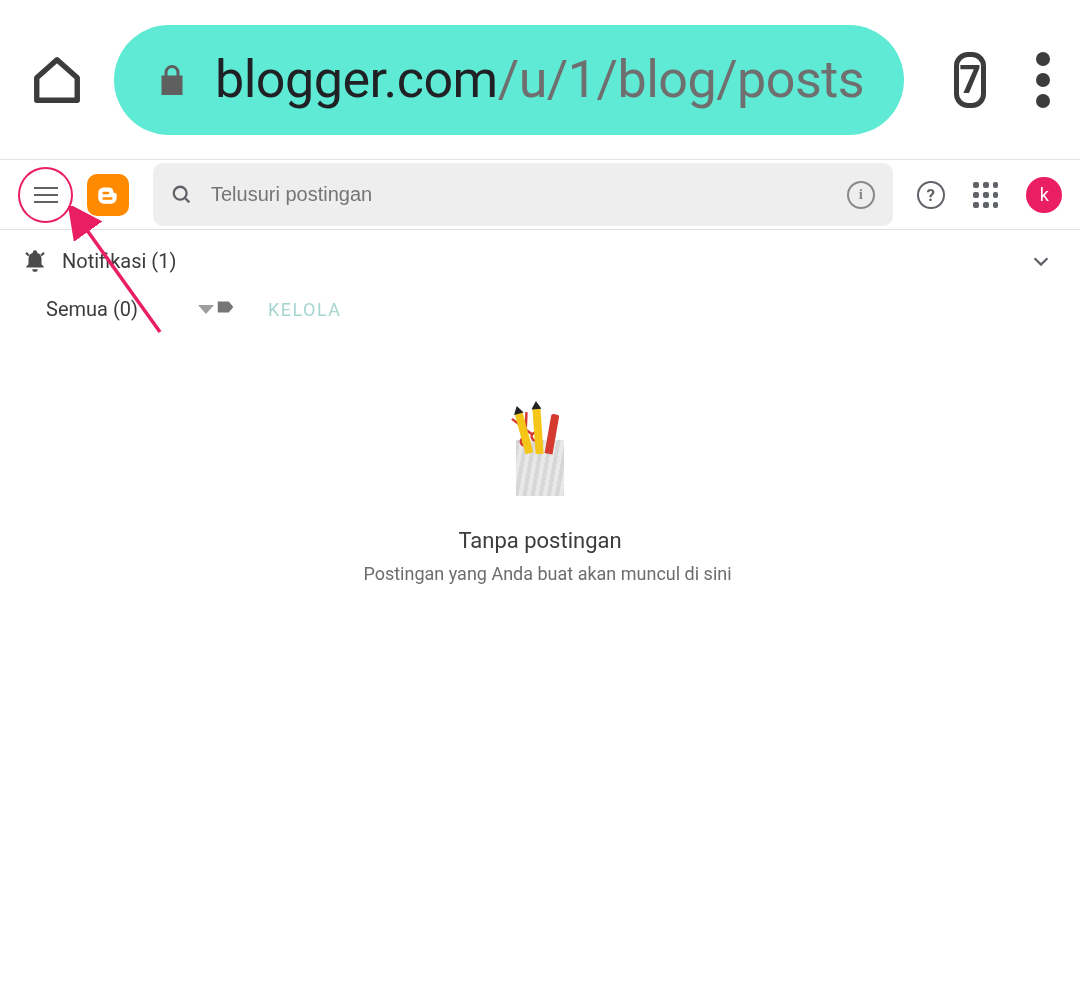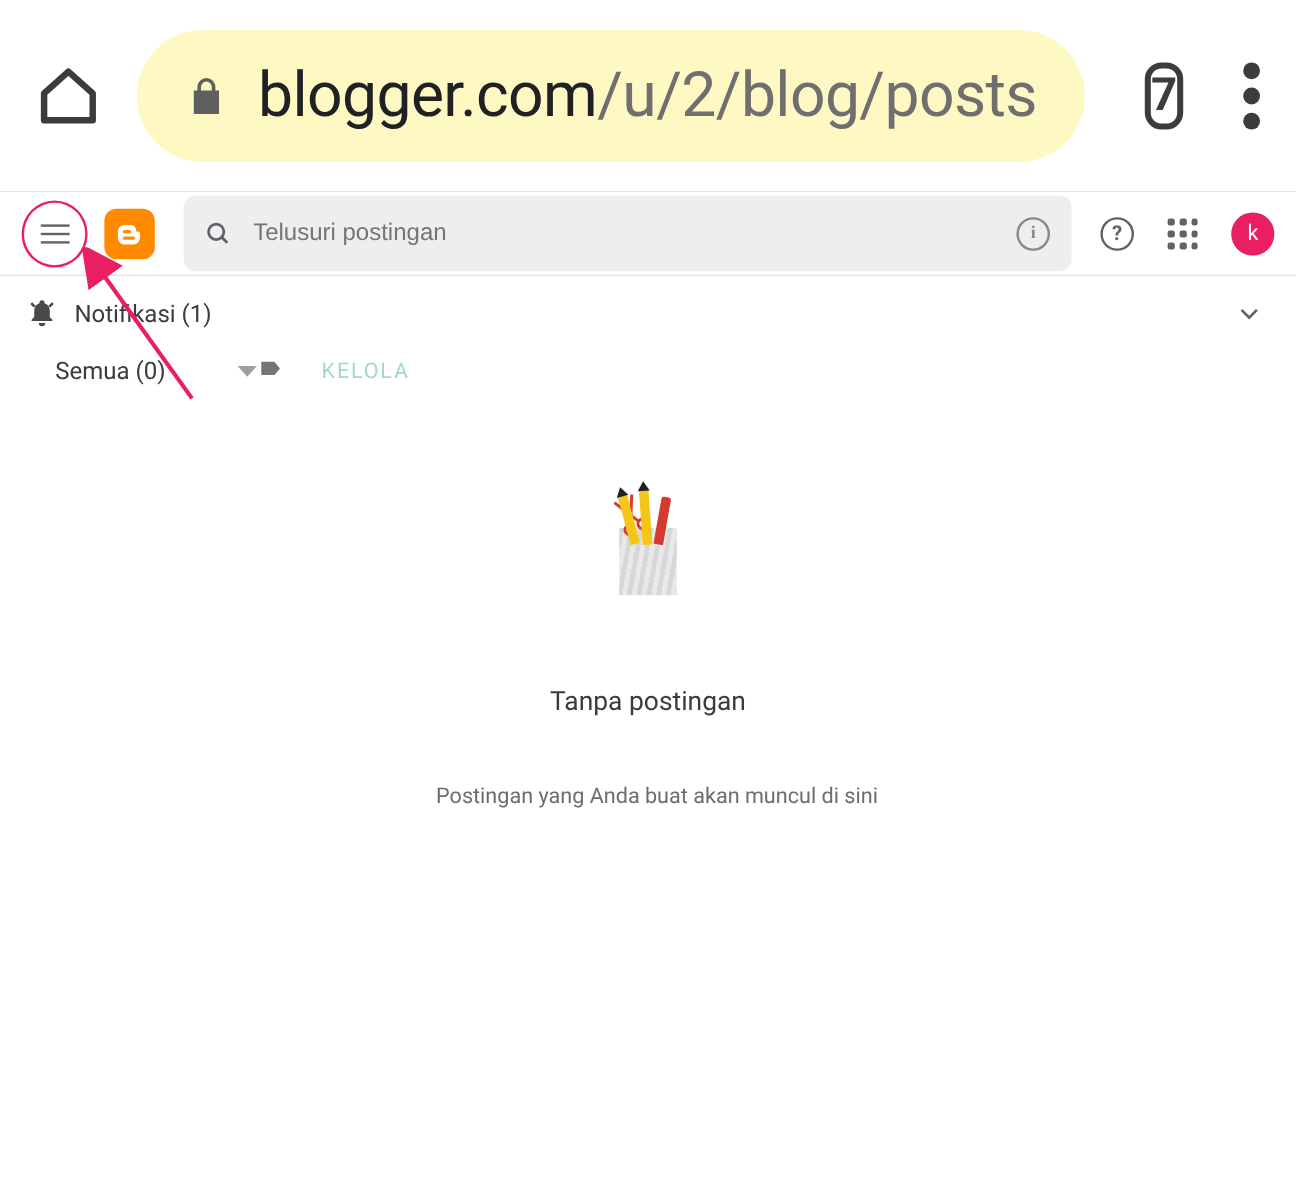--- a/index.html
+++ b/index.html
@@ -1,21 +1,21 @@
 <!DOCTYPE html>
 <html><head>
   <meta charset="utf-8">
   <style>
     * { margin: 0; padding: 0; box-sizing: border-box; }
     body { font-family: Roboto, Arial, sans-serif; background: #fff; width: 1080px; height: 1001px; overflow: hidden; position: relative; }
 
     
     .browser-bar { display: flex; align-items: center; height: 160px; padding: 0 30px; gap: 30px; border-bottom: 1px solid #e3e3e3; }
     .home-btn { width: 62px; height: 62px; display: flex; align-items: center; justify-content: center; }
-    .url-pill { flex: 0 0 680px; height: 110px; background: #fef9c3; border-radius: 55px; display: flex; align-items: center; padding: 0 40px; gap: 25px; }
+    .url-pill { flex: 0 0 680px; height: 110px; background: #5eead4; border-radius: 55px; display: flex; align-items: center; padding: 0 40px; gap: 25px; }
     .lock-ic { width: 36px; height: 42px; }
     .url-text { display: flex; align-items: baseline; font-size: 52px; letter-spacing: -0.5px; overflow: hidden; white-space: nowrap; }
     .url-host { color: #202124; }
     .url-path { color: #6f6f6f; }
     .tabs-btn { width: 56px; height: 56px; border: 5px solid #3c3c3c; border-radius: 14px; display: flex; align-items: center; justify-content: center; font-size: 38px; font-weight: 700; color: #3c3c3c; margin-left: 20px; }
     .kebab { width: 48px; height: 64px; display: flex; flex-direction: column; align-items: center; justify-content: space-between; padding: 4px 0; margin-left: 20px; }
     .kebab .dot { width: 14px; height: 14px; border-radius: 50%; background: #3c3c3c; }
 
     
     .app-bar { display: flex; align-items: center; height: 70px; padding: 0 18px; gap: 14px; border-bottom: 1px solid #e0e0e0; position: relative; }
@@ -44,21 +44,21 @@
     
     .filter-row { display: flex; align-items: center; justify-content: flex-start; padding: 8px 38px 8px 46px; }
     .filter-left { display: flex; align-items: center; gap: 60px; }
     .filter-label { font-size: 20px; color: #3c3c3c; }
     .tri-down { width: 0; height: 0; border-left: 8px solid transparent; border-right: 8px solid transparent; border-top: 9px solid #9e9e9e; }
     .filter-right { display: flex; align-items: center; gap: 30px; }
     .tag-ic svg { width: 24px; height: 22px; }
     .kelola { font-size: 18px; letter-spacing: 1.5px; color: #a5d6d0; font-weight: 400; }
 
     
-    .empty { margin-top: 110px; display: flex; flex-direction: column; align-items: center; gap: 45px; }
+    .empty { margin-top: 110px; display: flex; flex-direction: column; align-items: center; }
     .cup { width: 48px; height: 56px; background: repeating-linear-gradient(100deg,#d7d7d7 0 4px,#e8e8e8 4px 8px); position: relative; }
     .pencil { position:absolute; width:8px; border-radius:2px 2px 0 0; }
     .p1 { height:42px; background:#f5c518; left:4px; top:-28px; transform:rotate(-15deg); }
     .p1::before{content:'';position:absolute;top:-7px;left:-1px;width:0;height:0;border-left:5px solid transparent;border-right:5px solid transparent;border-bottom:8px solid #222;}
     .p2 { height:46px; background:#f5c518; left:18px; top:-32px; transform:rotate(-4deg);}
     .p2::before{content:'';position:absolute;top:-7px;left:-1px;width:0;height:0;border-left:5px solid transparent;border-right:5px solid transparent;border-bottom:8px solid #222;}
     .p3 { height:40px; background:#d43a2f; left:32px; top:-26px; transform:rotate(10deg);}
     .scissor{position:absolute;left:-2px;top:-30px;transform:rotate(-25deg);}
     .scissor svg{width:24px;height:36px;}
     .empty-title { margin-top: 32px; font-size: 22px; color: #3c3c3c; }
@@ -72,21 +72,21 @@
     <svg width="54" height="54" viewBox="0 0 24 24" fill="none" stroke="#3c3c3c" stroke-width="2.4" stroke-linejoin="round">
         <path d="M3 11 L12 3 L21 11 V21 H3 Z"></path>
       </svg>
   </div>
   <div class="url-pill">
     <svg class="lock-ic" viewBox="0 0 24 24" fill="#5f5f5f">
         <path d="M17 9V7a5 5 0 0 0-10 0v2H5v13h14V9h-2zm-8 0V7a3 3 0 1 1 6 0v2H9z"></path>
       </svg>
     <div class="url-text">
       <span class="url-host">blogger.com</span>
-      <span class="url-path">/u/2/blog/posts</span>
+      <span class="url-path">/u/1/blog/posts</span>
     </div>
   </div>
   <div class="tabs-btn">
     <span>7</span>
   </div>
   <div class="kebab">
     <span class="dot"></span>
     <span class="dot"></span>
     <span class="dot"></span>
   </div>

